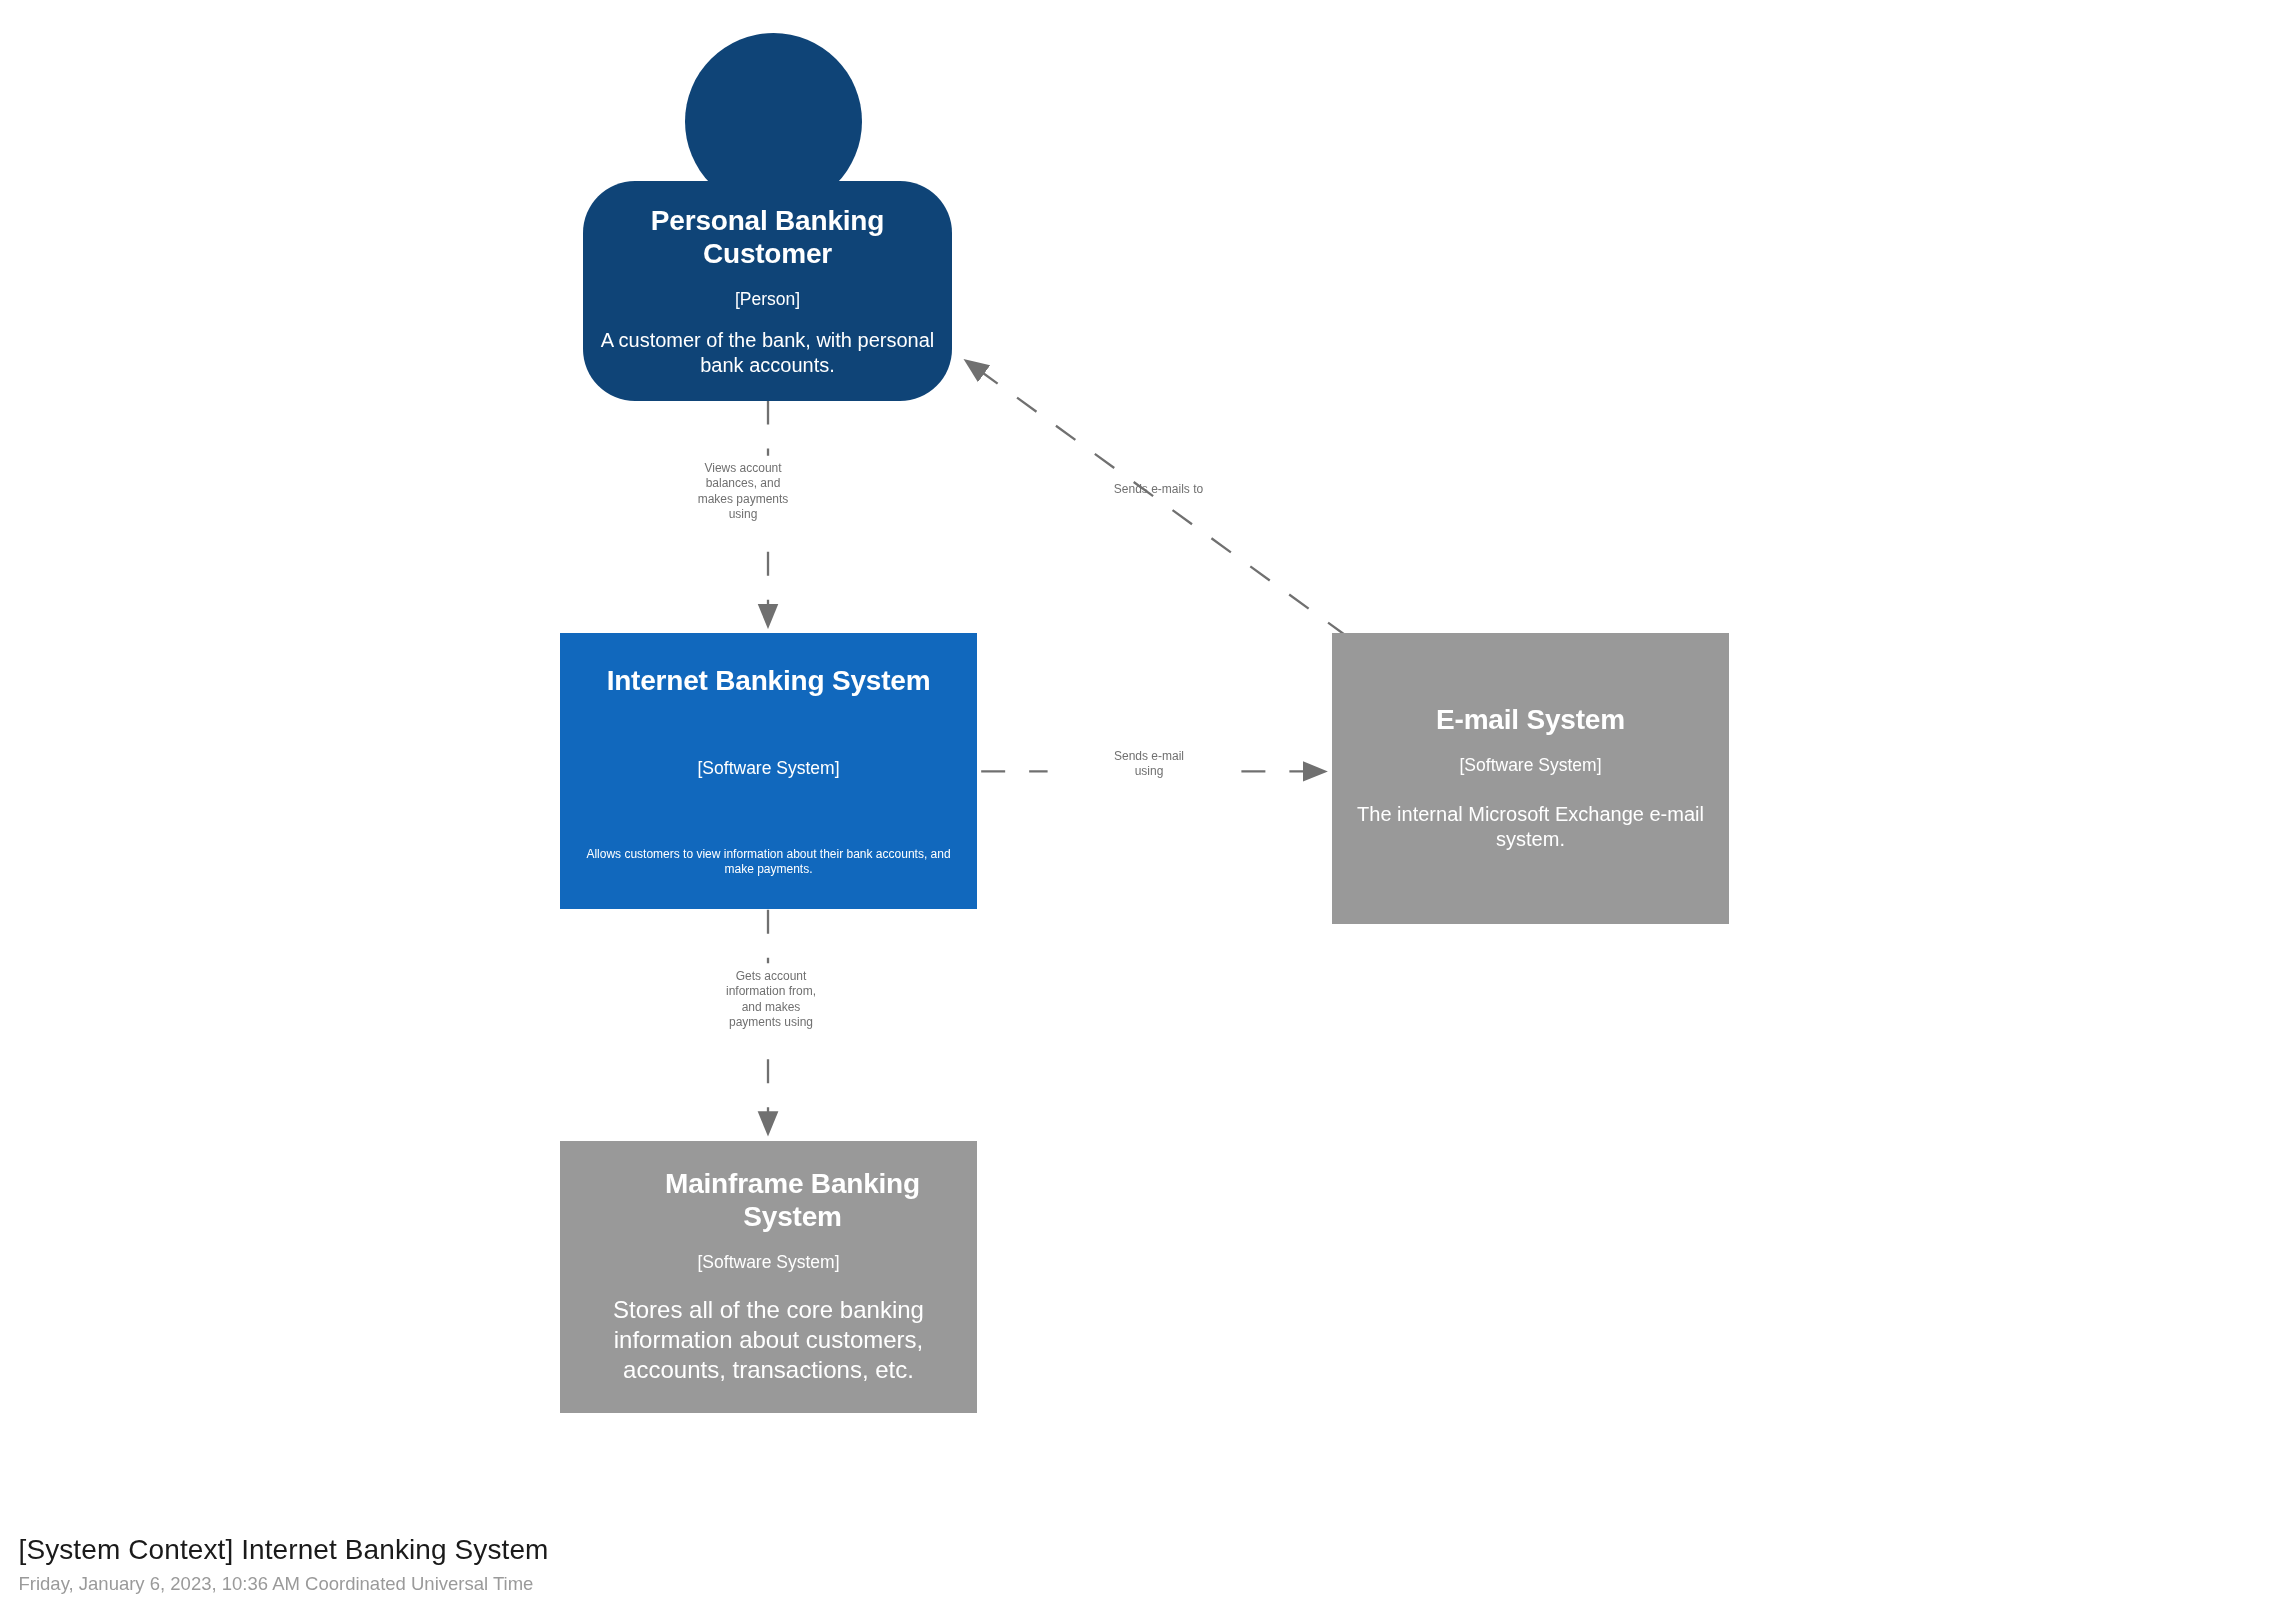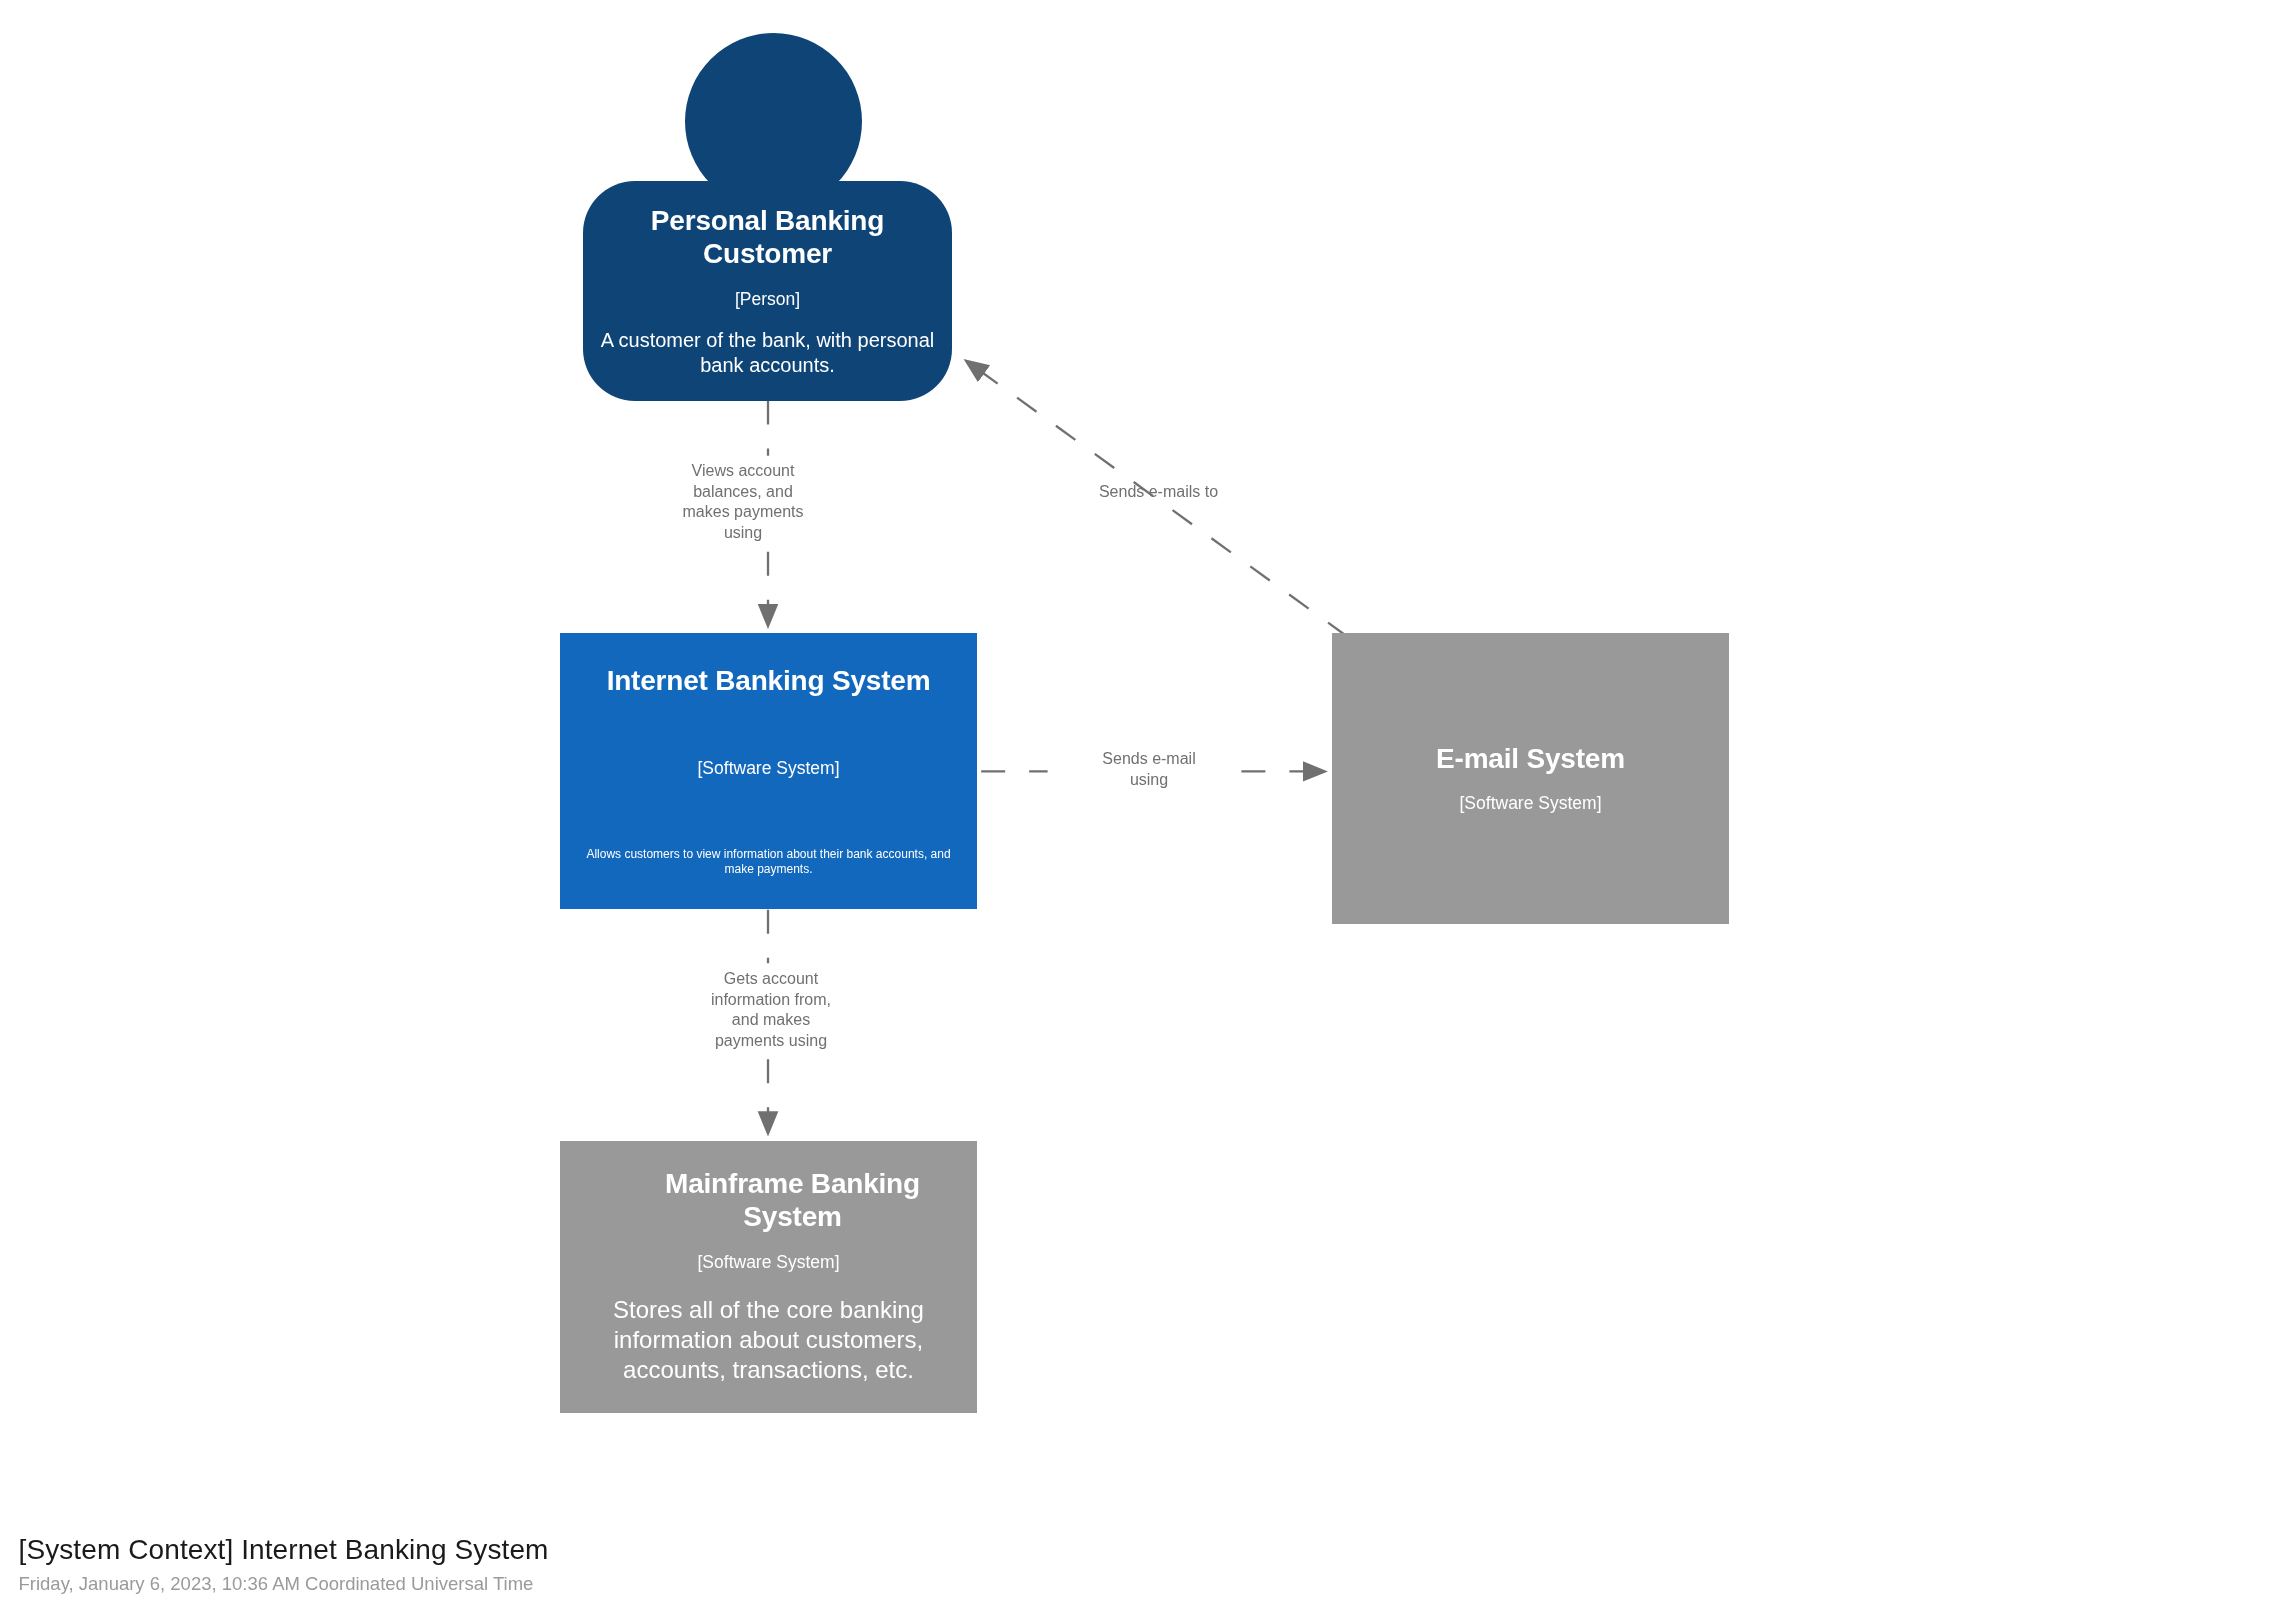--- a/index.html
+++ b/index.html
@@ -114,21 +114,21 @@
     background: #999999;
   }
   #sys-mainframe .n-name { font-size: 28px; margin-left: 48px; }
   #sys-mainframe .n-type { font-size: 17.5px; }
   #sys-mainframe .n-desc { font-size: 24px; margin-top: 22px; }
 
   
   .edge-label {
     position: absolute;
     color: #707070;
-    font-size: 16px;
+    font-size: 12px;
     line-height: 1.29;
     text-align: center;
     white-space: pre-line;
   }
   #label-customer-uses {
     left: 637px;
     top: 461px;
     width: 212px;
   }
   #label-sends-emails-to {
@@ -207,20 +207,21 @@
 
   <div class="node" id="sys-internet-banking">
     <div class="n-name">Internet Banking System</div>
     <div class="n-type">[Software System]</div>
     <div class="n-desc">Allows customers to view information about their bank accounts, and make payments.</div>
   </div>
 
   <div class="node" id="sys-email">
     <div class="n-name">E-mail System</div>
     <div class="n-type">[Software System]</div>
+    <div class="n-desc">The internal Microsoft Exchange e-mail system.</div>
   </div>
 
   <div class="node" id="sys-mainframe">
     <div class="n-name">Mainframe Banking System</div>
     <div class="n-type">[Software System]</div>
     <div class="n-desc">Stores all of the core banking information about customers, accounts, transactions, etc.</div>
   </div>
 
   <div class="edge-label" id="label-customer-uses">Views account
 balances, and

